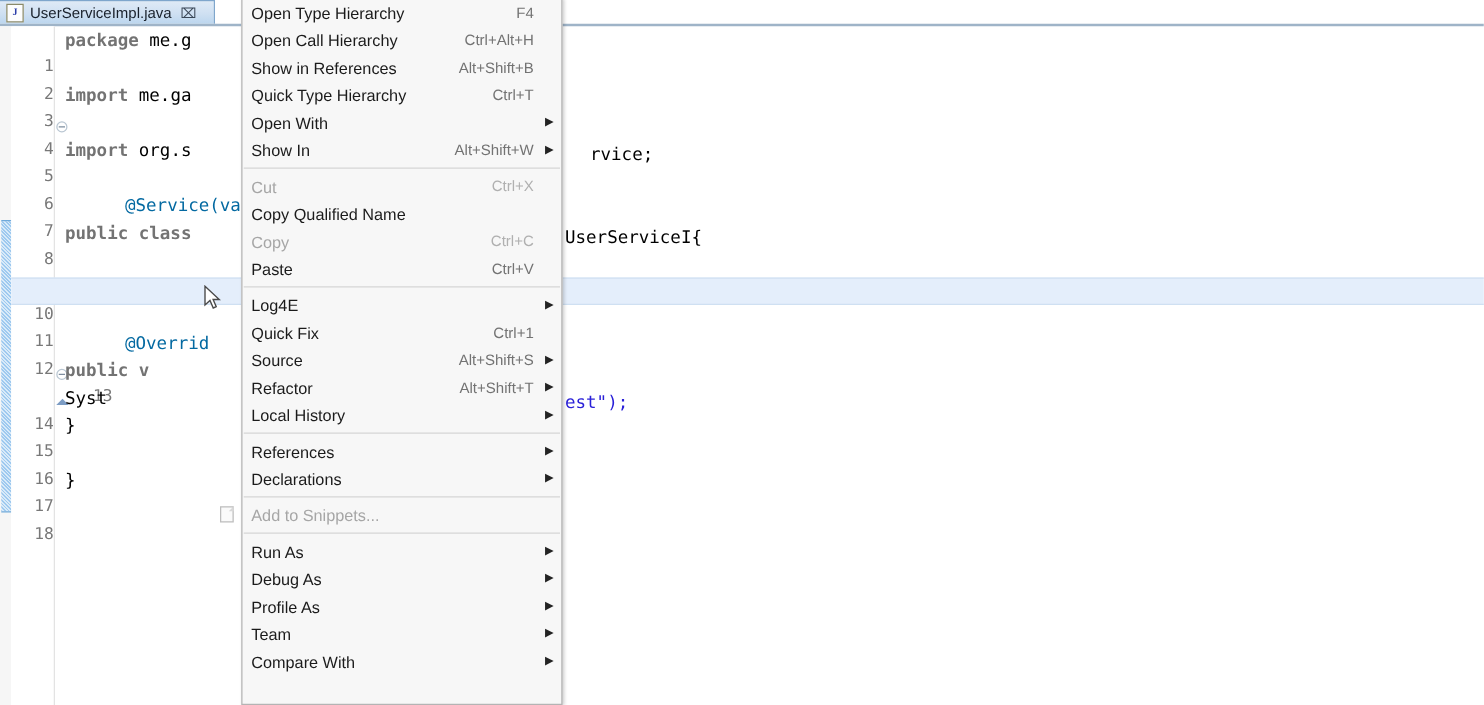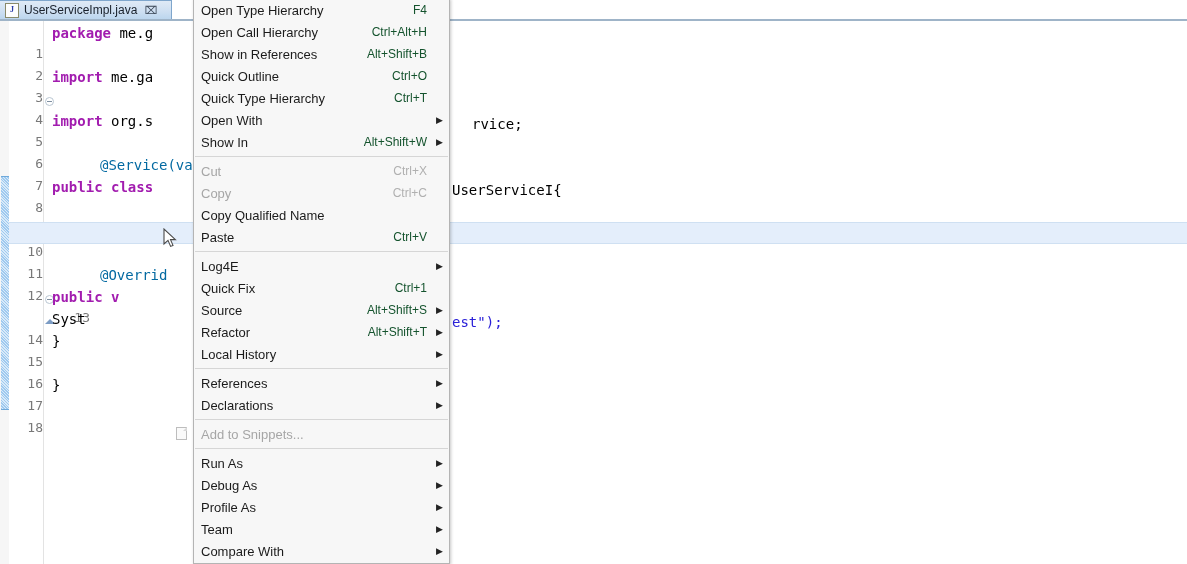--- a/index.html
+++ b/index.html
@@ -59,21 +59,21 @@
   .foldmark:after{content:"";position:absolute;left:1px;top:3px;width:5px;height:1px;background:#7e8ea0;}
   .foldmark.tri{border:none;background:none;}
   .foldmark.tri:after{
     content:"";position:absolute;left:0;top:2px;width:0;height:0;background:none;
     border-left:5px solid transparent;border-right:5px solid transparent;border-bottom:5px solid #7c9cc4;
   }
   .codetext{
     position:absolute;left:52px;
     font-family:"DejaVu Sans Mono",monospace;font-size:14px;color:#000000;
   }
-  .kw{color:#a21caf;font-weight:bold;}
+  .kw{color:#737373;font-weight:bold;}
   .ann{color:#0369a1;margin-left:48px;}
   .str{color:#2a20d8;}
   .plain{color:#000000;}
 
   
   .cur-line-hl{position:absolute;left:9px;top:222px;width:1178px;height:22px;background:#e4eefb;}
   .cur-line-hl-top{position:absolute;left:9px;top:222px;width:1178px;height:1px;background:#cfe0f2;}
   .cur-line-hl-bot{position:absolute;left:9px;top:243px;width:1178px;height:1px;background:#cfe0f2;}
 
   
@@ -91,21 +91,21 @@
     box-sizing:border-box;
     box-shadow:1px 1px 3px rgba(0,0,0,0.22);
     font-family:"Liberation Sans",sans-serif;
   }
   .mi{
     position:relative;height:22px;display:flex;align-items:center;
     padding-left:7px;padding-right:6px;box-sizing:border-box;
   }
   .mi-label{font-size:13px;color:#1b1b1b;white-space:nowrap;flex:1 1 auto;}
   .mi.disabled .mi-label{color:#a6a6a6;}
-  .mi-accel{font-size:12px;color:#14532d;white-space:nowrap;margin-left:10px;}
+  .mi-accel{font-size:12px;color:#737373;white-space:nowrap;margin-left:10px;}
   .mi.disabled .mi-accel{color:#b0b0b0;}
   .mi-arrow{
     width:9px;margin-left:7px;flex:0 0 auto;font-size:9px;color:#232323;
     font-family:"DejaVu Sans",sans-serif;line-height:9px;text-align:right;
   }
   .mi-arrow.empty{visibility:hidden;}
   .mi-icon{
     position:absolute;left:-18px;top:4px;width:11px;height:13px;
     border:1px solid #bdbdbd;background:#fafafa;box-sizing:border-box;
   }
@@ -195,51 +195,46 @@
         <span class="mi-label">Open Call Hierarchy</span>
         <span class="mi-accel">Ctrl+Alt+H</span>
         <span class="mi-arrow empty">▶</span>
       </div>
       <div class="mi">
         <span class="mi-label">Show in References</span>
         <span class="mi-accel">Alt+Shift+B</span>
         <span class="mi-arrow empty">▶</span>
       </div>
       <div class="mi">
-        <span class="mi-label">Quick Outline</span>
-        <span class="mi-accel">Ctrl+O</span>
-        <span class="mi-arrow empty">▶</span>
-      </div>
-      <div class="mi">
         <span class="mi-label">Quick Type Hierarchy</span>
         <span class="mi-accel">Ctrl+T</span>
         <span class="mi-arrow empty">▶</span>
       </div>
       <div class="mi">
         <span class="mi-label">Open With</span>
         <span class="mi-arrow">▶</span>
       </div>
       <div class="mi">
         <span class="mi-label">Show In</span>
         <span class="mi-accel">Alt+Shift+W</span>
         <span class="mi-arrow">▶</span>
       </div>
       <div class="msep"></div>
       <div class="mi disabled">
         <span class="mi-label">Cut</span>
         <span class="mi-accel">Ctrl+X</span>
         <span class="mi-arrow empty">▶</span>
       </div>
+      <div class="mi">
+        <span class="mi-label">Copy Qualified Name</span>
+        <span class="mi-arrow empty">▶</span>
+      </div>
       <div class="mi disabled">
         <span class="mi-label">Copy</span>
         <span class="mi-accel">Ctrl+C</span>
-        <span class="mi-arrow empty">▶</span>
-      </div>
-      <div class="mi">
-        <span class="mi-label">Copy Qualified Name</span>
         <span class="mi-arrow empty">▶</span>
       </div>
       <div class="mi">
         <span class="mi-label">Paste</span>
         <span class="mi-accel">Ctrl+V</span>
         <span class="mi-arrow empty">▶</span>
       </div>
       <div class="msep"></div>
       <div class="mi">
         <span class="mi-label">Log4E</span>

